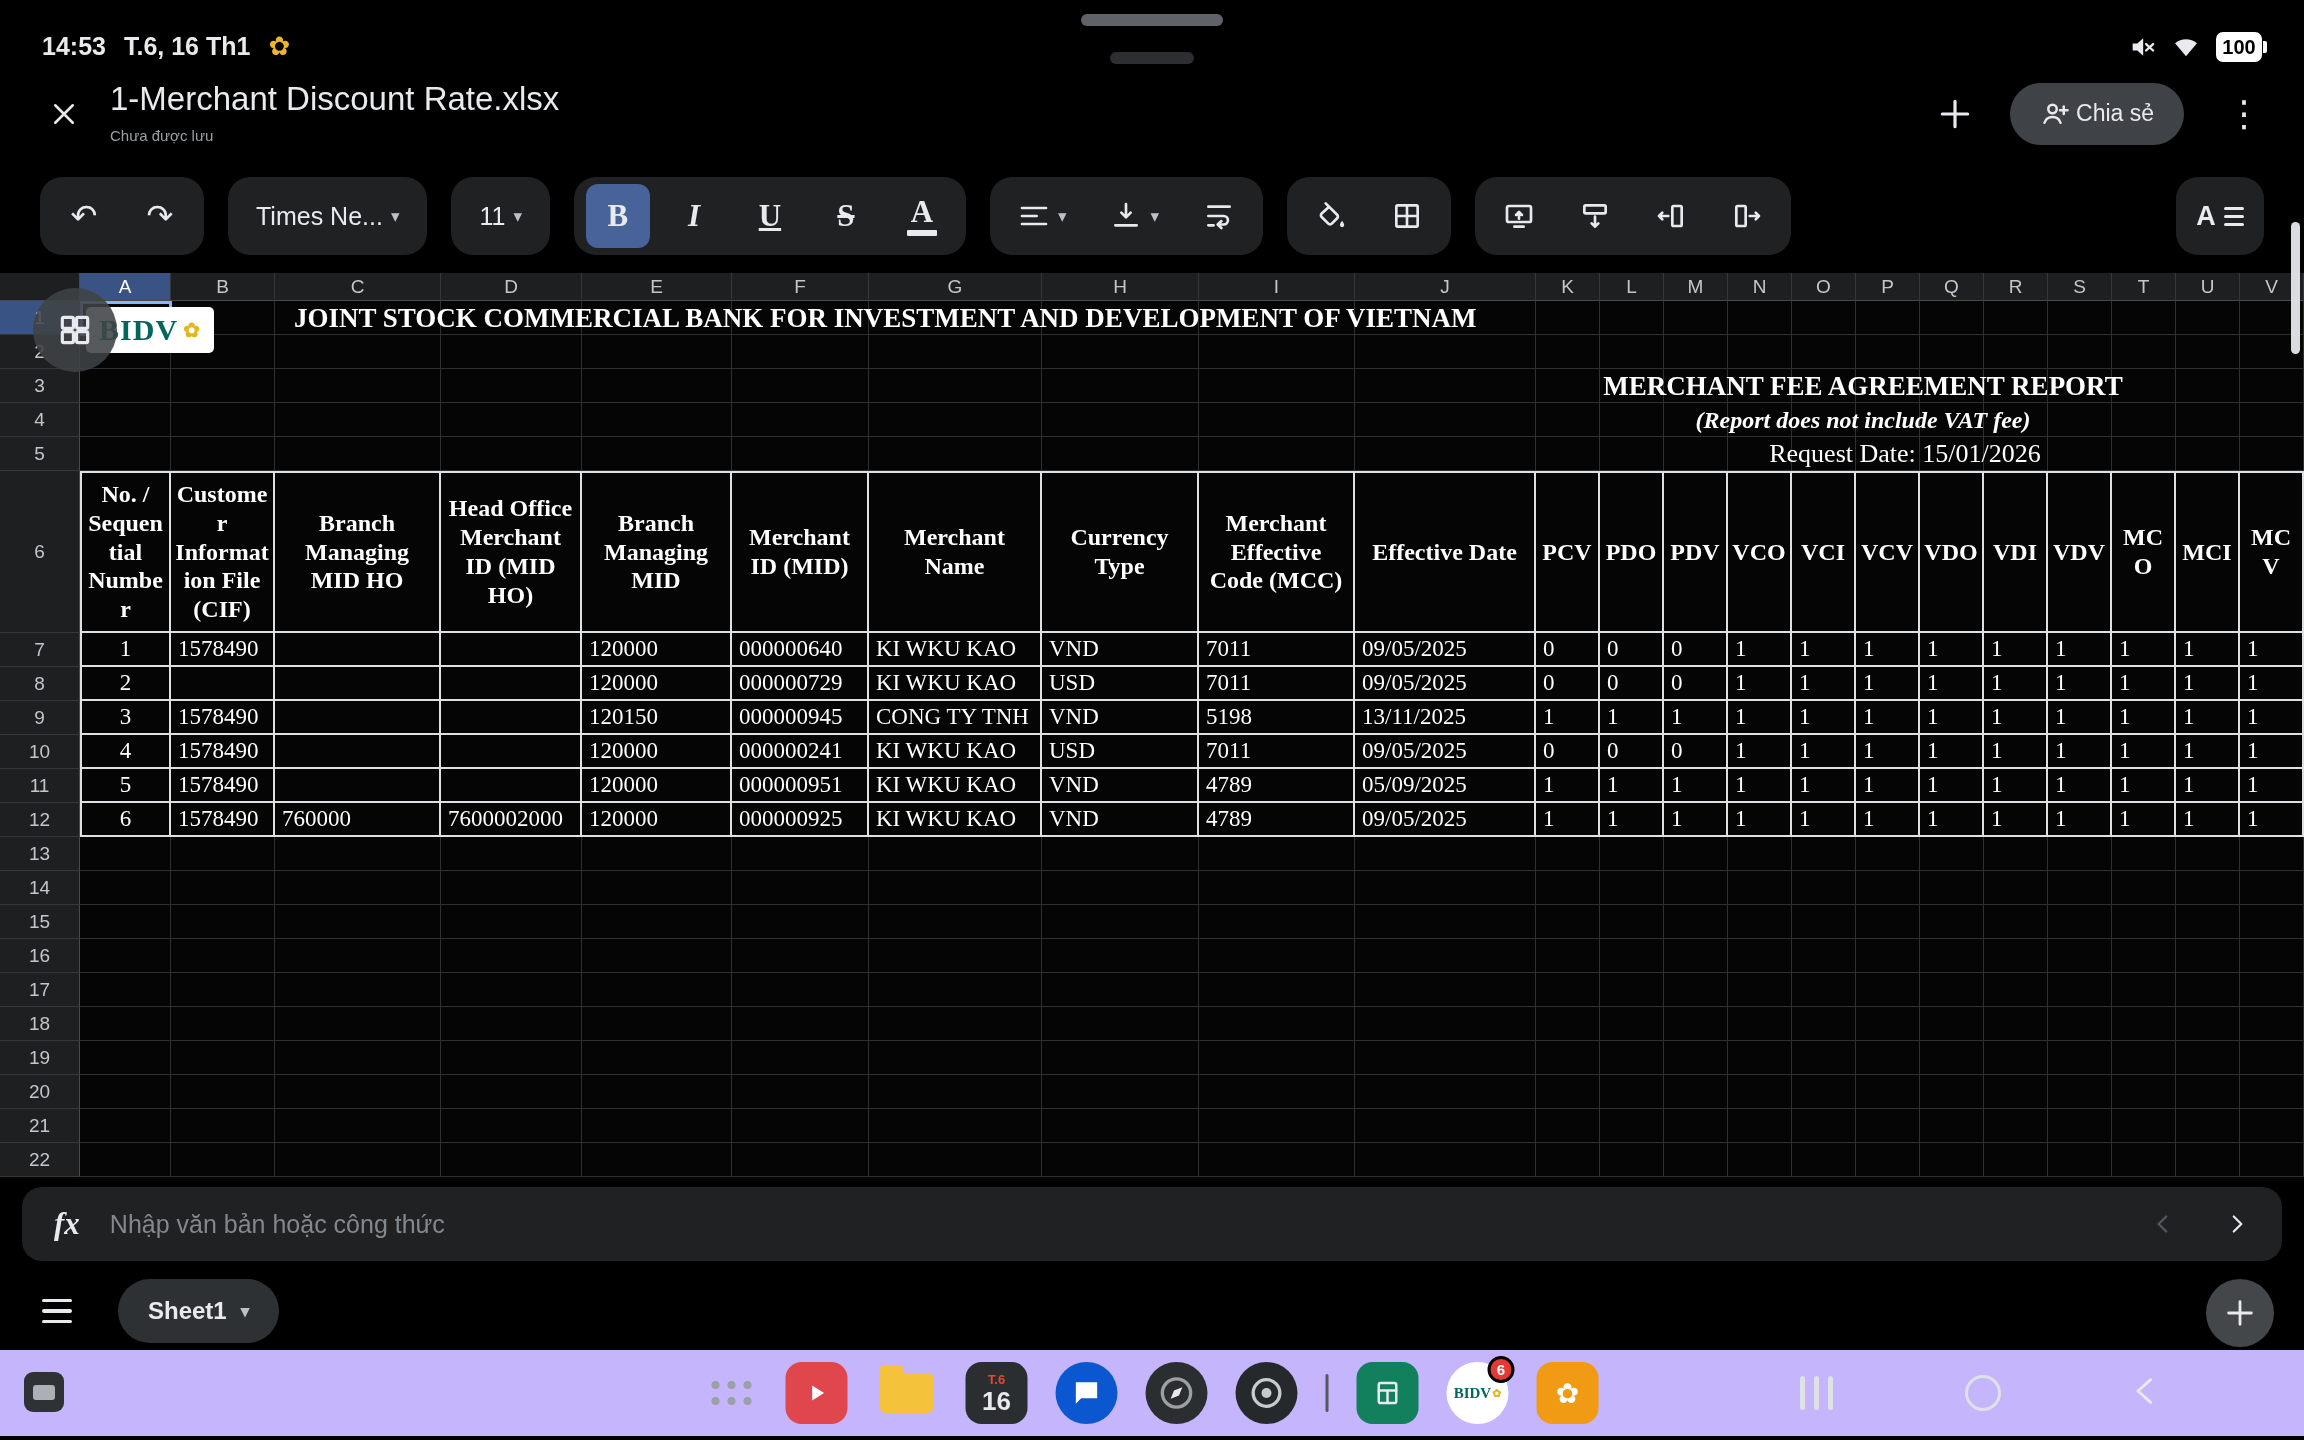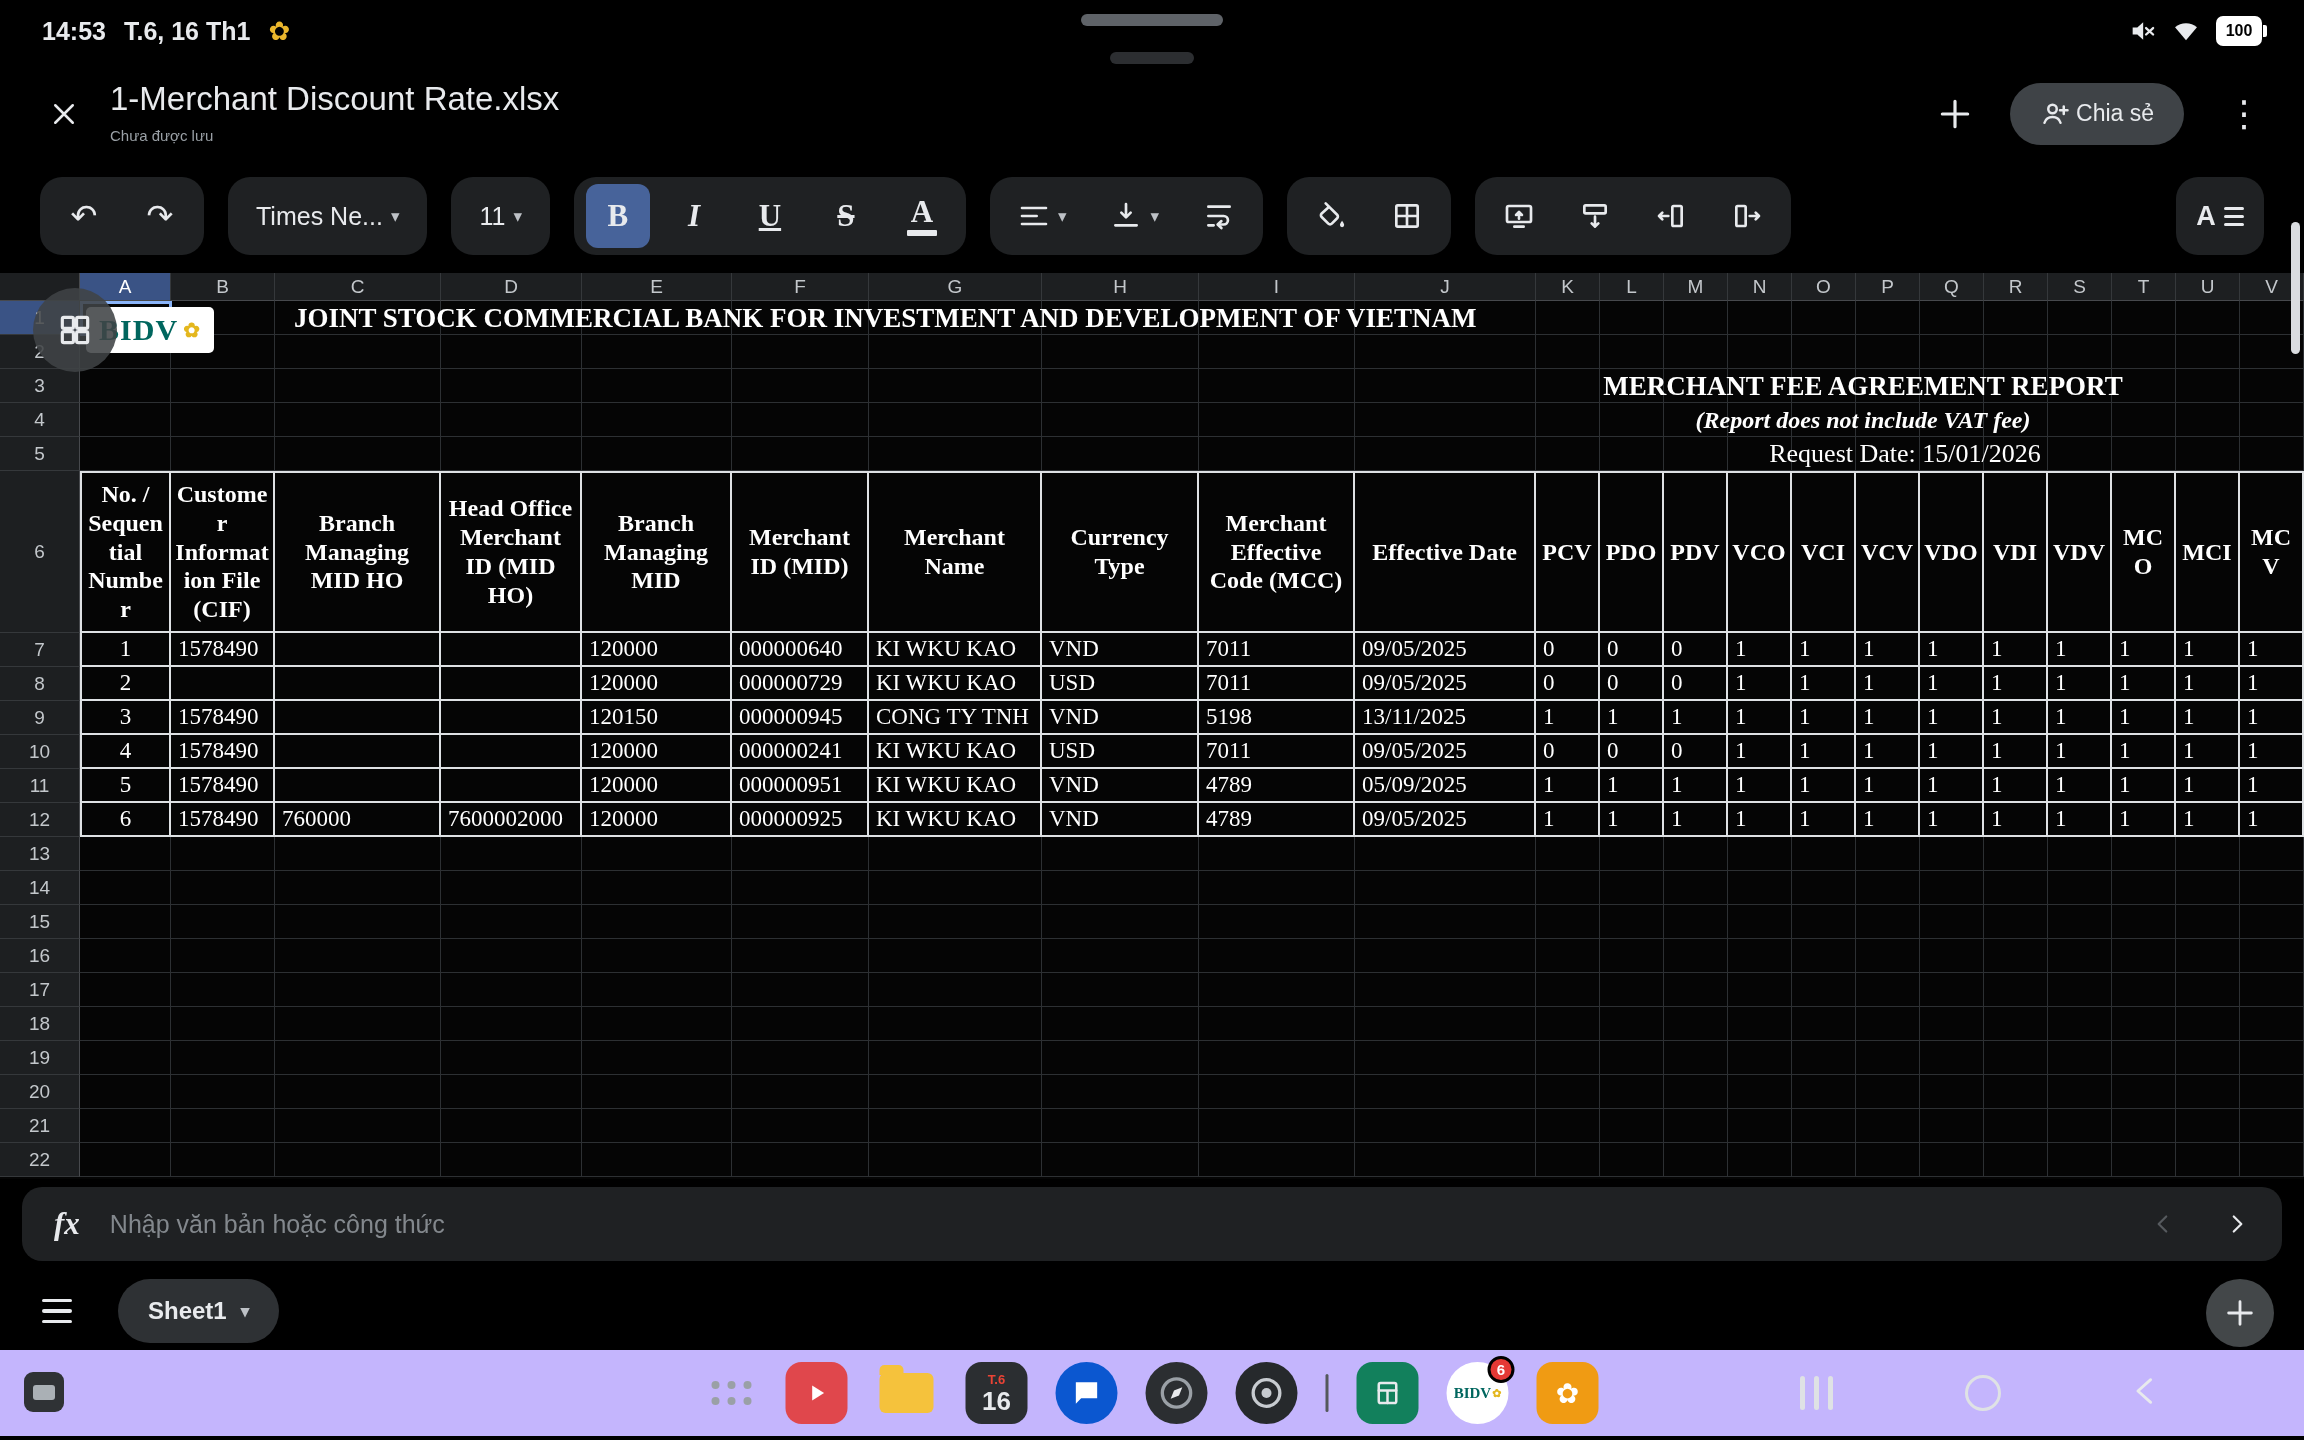--- a/index.html
+++ b/index.html
@@ -1,25 +1,25 @@
 <!DOCTYPE html>
 <html><head>
 <meta charset="utf-8">
 <style>
   *{box-sizing:border-box;margin:0;padding:0}
   html,body{background:#000}
   #app{position:relative;width:2304px;height:1440px;background:#000;overflow:hidden;
        font-family:"Liberation Sans",sans-serif;color:#e8eaed}
 
   
-  .status-bar{position:absolute;top:0;left:0;right:0;height:62px;display:flex;align-items:center;padding:0 42px;font-size:25px;font-weight:bold}
+  .status-bar{position:absolute;top:0;left:0;right:0;height:62px;display:flex;align-items:flex-end;padding:0 42px;font-size:25px;font-weight:bold}
   .status-left{display:flex;align-items:center;gap:18px}
   .flower{color:#eab62c;font-size:26px;font-weight:normal}
   .status-right{margin-left:auto;display:flex;align-items:center;gap:16px}
-  .battery{width:46px;height:30px;background:#fff;border-radius:7px;color:#000;font-size:16px;font-weight:bold;display:flex;align-items:center;justify-content:center;position:relative}
+  .battery{width:46px;height:30px;background:#fff;border-radius:7px;color:#000;font-size:20px;font-weight:bold;display:flex;align-items:center;justify-content:center;position:relative}
   .battery:after{content:"";position:absolute;right:-5px;top:9px;width:4px;height:12px;background:#fff;border-radius:0 2px 2px 0}
   .handle1{position:absolute;top:14px;left:50%;transform:translateX(-50%);width:142px;height:12px;border-radius:7px;background:#5f6368}
   .handle2{position:absolute;top:52px;left:50%;transform:translateX(-50%);width:84px;height:12px;border-radius:6px;background:#2c2e31}
 
   
   .title-bar{position:absolute;top:62px;left:0;right:0;height:103px;display:flex;align-items:center}
   .close-btn{width:60px;height:60px;margin-left:34px;display:flex;align-items:center;justify-content:center}
   .title-block{margin-left:16px;display:flex;flex-direction:column;justify-content:center}
   .doc-title{font-size:33px;color:#e8eaed;line-height:44px}
   .doc-subtitle{font-size:15px;color:#9aa0a6;line-height:30px}

